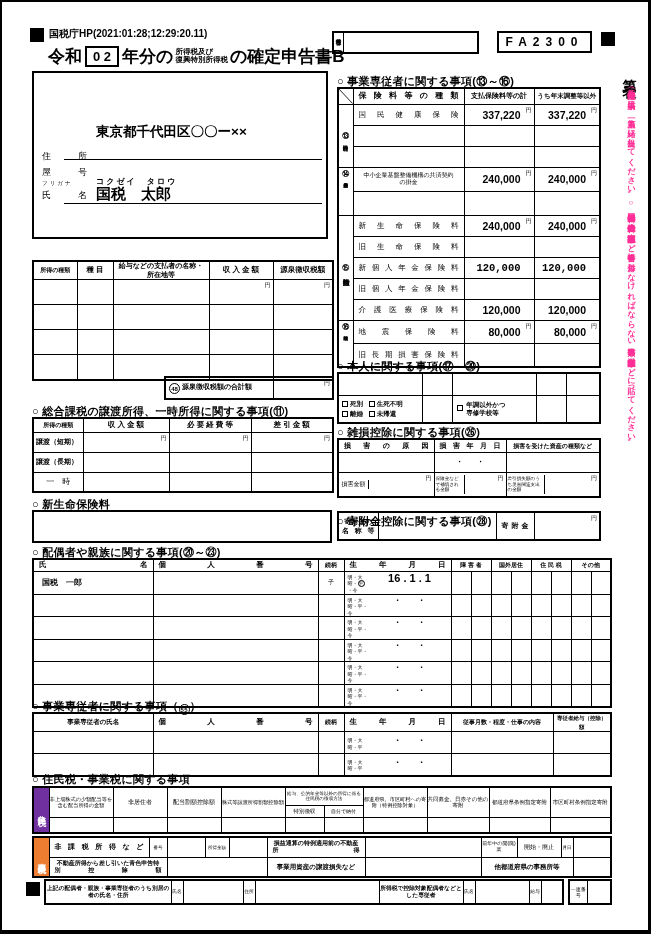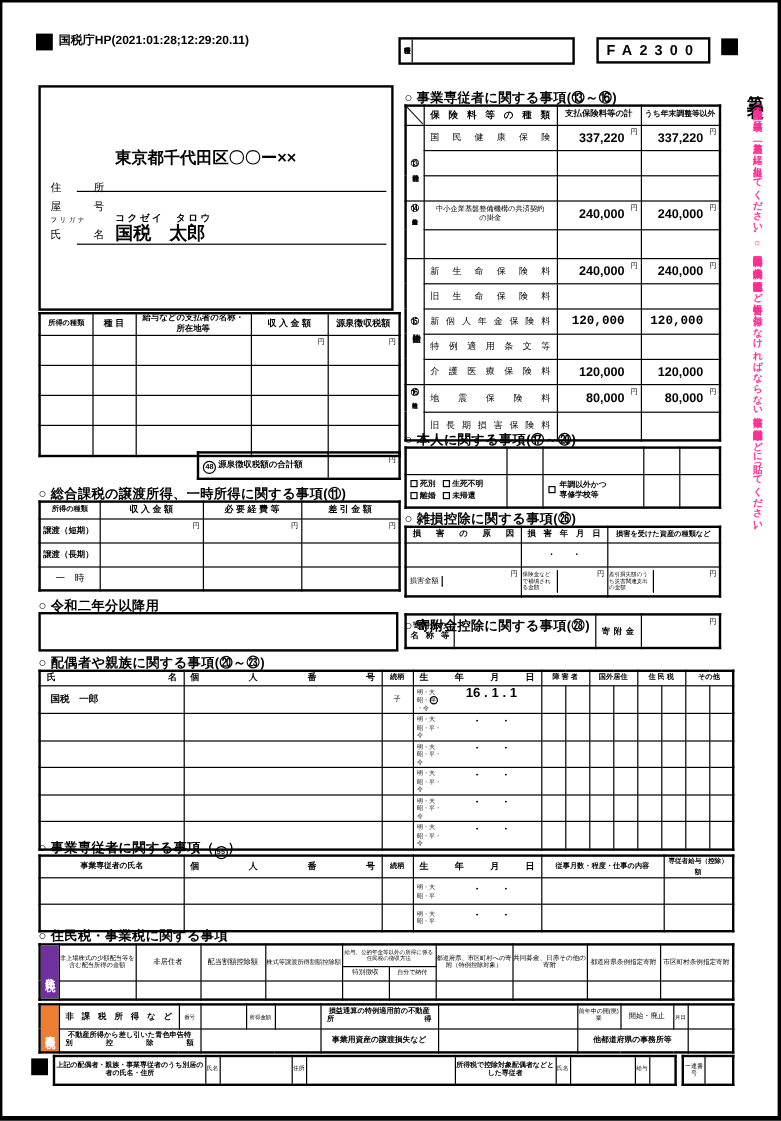--- a/index.html
+++ b/index.html
@@ -34,32 +34,42 @@
 </head>
 <body>
 
 <div class="page">
 
   <div class="sq" style="left:28px;top:26px;"></div>
   <div class="sq" style="left:599px;top:30px;"></div>
   <div class="sq" style="left:24px;top:880px;"></div>
 
   <div class="abs" style="left:47px;top:25px;font-size:10px;font-weight:bold;">国税庁HP(2021:01:28;12:29:20.11)</div>
+  <div class="abs" style="left:46px;top:42px;display:flex;align-items:center;height:24px;">
+    <span style="font-size:17px;font-weight:bold;">令和</span>
+    <span style="display:inline-block;border:2px solid #000;width:34px;height:21px;line-height:18px;text-align:center;font-size:13px;font-weight:bold;margin:0 3px;">0 2</span>
+    <span style="font-size:17px;font-weight:bold;">年分の</span>
+    <span style="display:inline-flex;flex-direction:column;margin:0 2px;line-height:8px;font-size:7.5px;font-weight:bold;">
+      <span>所得税及び</span>
+      <span>復興特別所得税</span>
+    </span>
+    <span style="font-size:17px;font-weight:bold;">の確定申告書B</span>
+  </div>
   <div class="abs" style="left:330px;top:29px;width:147px;height:23px;border:2px solid #000;display:flex;">
     <div style="writing-mode:vertical-lr;font-size:5.5px;line-height:7px;height:16px;margin:2px 1px;font-weight:bold;">整理番号</div>
     <div style="flex:1;border-left:1px solid #000;"></div>
   </div>
   <div class="abs" style="left:495px;top:29px;width:95px;height:22px;border:2px solid #000;text-align:center;line-height:18px;font-size:12px;font-weight:bold;letter-spacing:6px;">FA2300</div>
 
   <div class="abs" style="left:612px;top:66px;height:848px;width:32px;display:flex;flex-direction:column;align-items:center;">
     <span style="writing-mode:vertical-rl;font-size:14px;font-weight:bold;letter-spacing:3px;">第二表</span>
     <span style="writing-mode:vertical-rl;font-size:8px;font-weight:bold;color:#ff2f96;margin-top:7px;letter-spacing:0.2px;">（令和二年分以降用）○第二表は、第一表と一緒に提出してください。○国民年金保険料や生命保険料の支払証明書など申告書に添付しなければならない書類は添付書類台紙などに貼ってください。</span>
   </div>
 
-  <div class="abs" style="left:30px;top:69px;width:296px;height:188px;border:2px solid #000;">
+  <div class="abs" style="left:30px;top:69px;width:296px;height:168px;border:2px solid #000;">
     <div class="abs" style="left:62px;top:50px;font-size:13.5px;font-weight:bold;">東京都千代田区〇〇ー××</div>
     <div class="abs" style="left:8px;top:77px;font-size:9px;letter-spacing:9px;">住　所</div>
     <div class="abs" style="left:30px;top:86px;width:258px;border-bottom:1px solid #000;"></div>
     <div class="abs" style="left:8px;top:93px;font-size:9px;letter-spacing:9px;">屋　号</div>
     <div class="abs" style="left:8px;top:107px;font-size:5.5px;letter-spacing:2px;">フリガナ</div>
     <div class="abs" style="left:62px;top:103px;font-size:8px;font-weight:bold;letter-spacing:2px;">コクゼイ　タロウ</div>
     <div class="abs" style="left:8px;top:116px;font-size:9px;letter-spacing:9px;">氏　名</div>
     <div class="abs" style="left:62px;top:112px;font-size:15px;font-weight:bold;">国税　太郎</div>
     <div class="abs" style="left:30px;top:130px;width:258px;border-bottom:1px solid #000;"></div>
   </div>
@@ -167,21 +177,21 @@
     </tr>
     <tr style="height:20px;">
       <td style="font-size:8px;font-weight:normal;text-align:center;">一　時</td>
       <td></td>
           <td></td>
           <td></td>
     </tr>
   </tbody>
     </table>
 
-  <div class="sec" style="left:30px;top:495px;">○ 令和二年分以降用</div>
+  <div class="sec" style="left:30px;top:495px;">○ 新生命保険料</div>
   <div class="abs" style="left:30px;top:508px;width:300px;height:33px;border:2px solid #000;"></div>
 
   <div class="sec" style="left:335px;top:72px;">○ 事業専従者に関する事項(⑬～⑯)</div>
   <table class="ot abs" style="left:335px;top:85px;width:262px;">
     <colgroup>
         <col style="width:15px">
         <col style="width:111px">
         <col style="width:70px">
         <col style="width:66px">
       </colgroup>
@@ -248,21 +258,21 @@
       <td class="jd" style="font-size:7.5px;">旧生命保険料</td>
       <td></td>
           <td></td>
     </tr>
     <tr style="height:21px;font-family:Liberation Mono, monospace;">
       <td class="jd" style="font-size:7.5px;">新個人年金保険料</td>
       <td class="amt">120,000</td>
       <td class="amt">120,000</td>
     </tr>
     <tr style="height:21px;">
-      <td class="jd" style="font-size:7.5px;">特例適用条文等</td>
+      <td class="jd" style="font-size:7.5px;">旧個人年金保険料</td>
       <td></td>
           <td></td>
     </tr>
     <tr style="height:21px;">
       <td class="jd" style="font-size:7.5px;">介護医療保険料</td>
       <td class="amt">120,000</td>
       <td class="amt">120,000</td>
     </tr>
     <tr style="height:21px;">
       <td rowspan="2">

